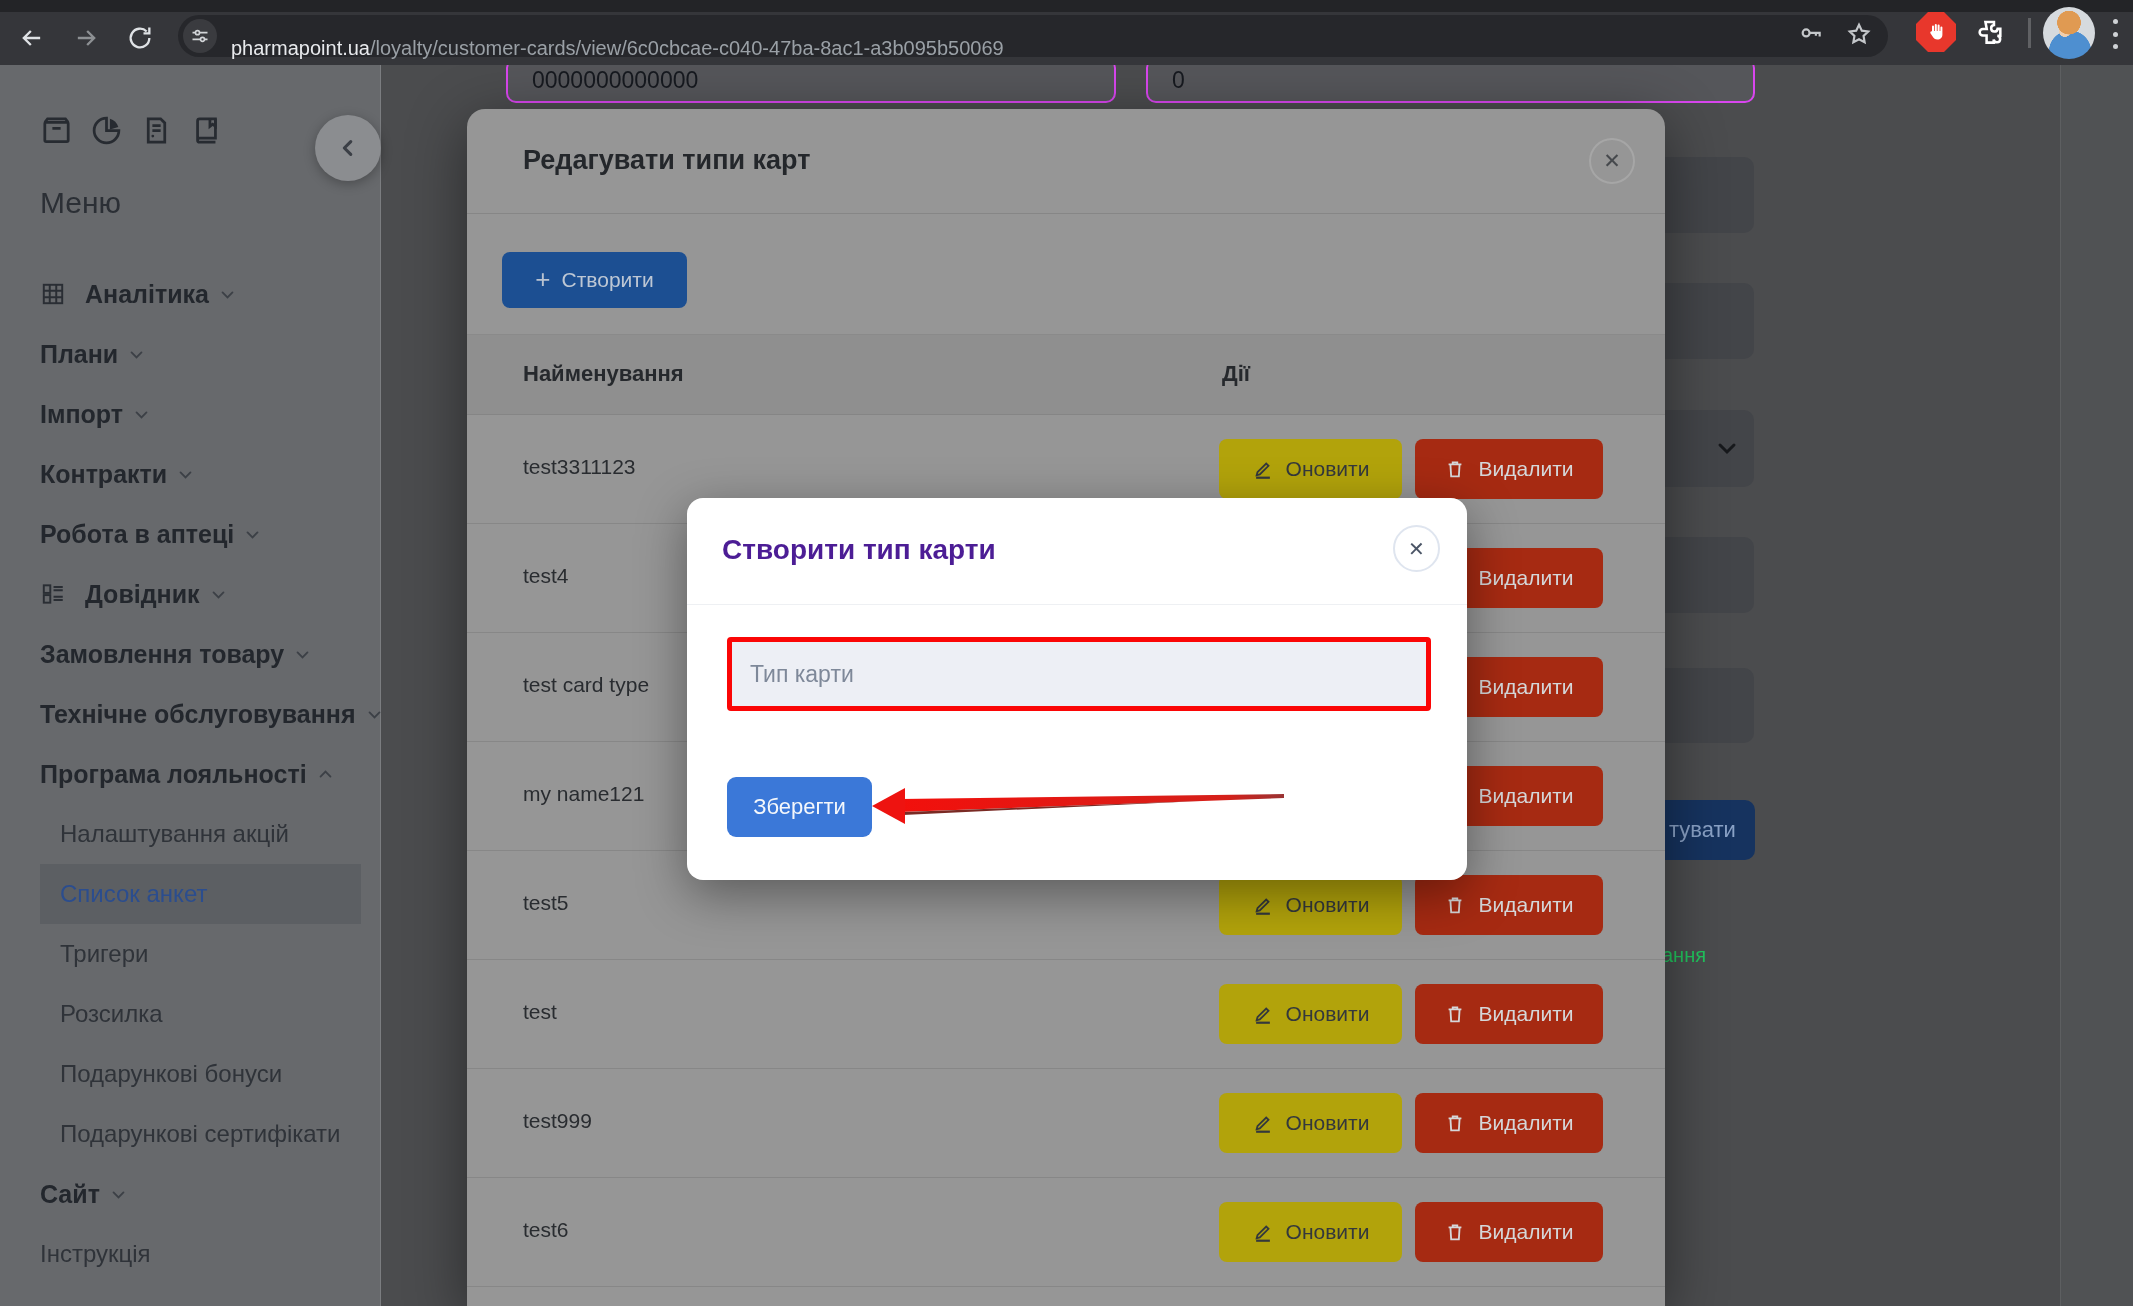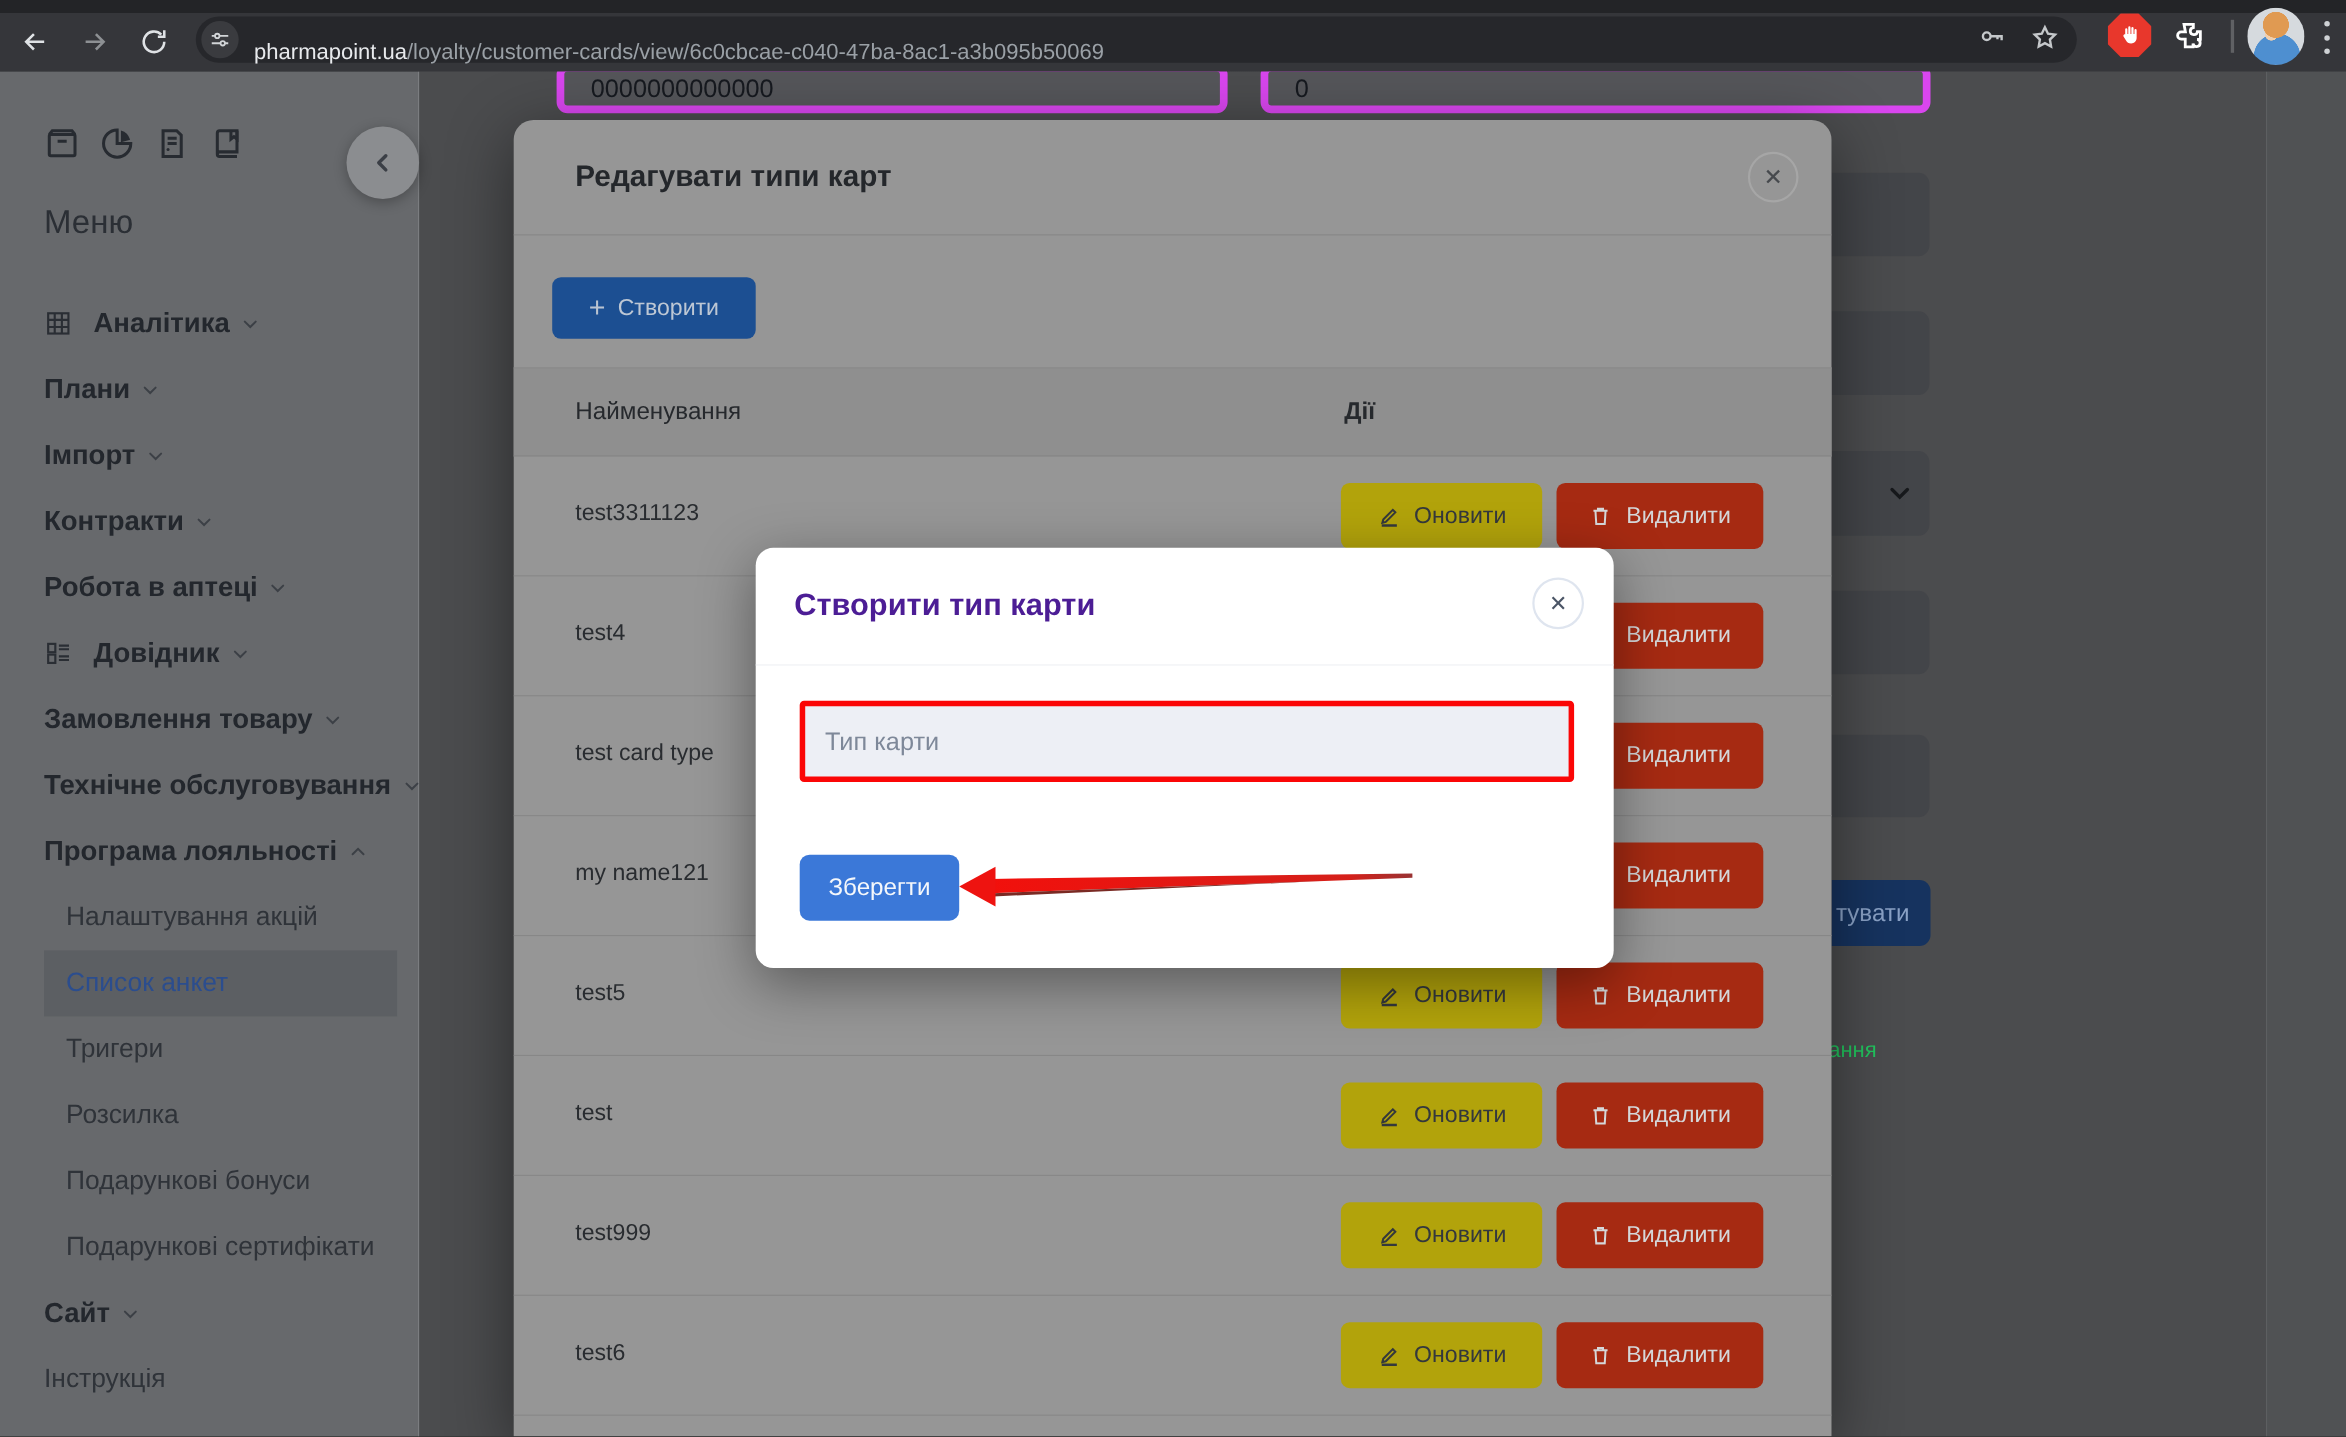--- a/index.html
+++ b/index.html
@@ -59,21 +59,21 @@
   .nav-item.sub{padding-left:60px;}
   .nav-item.sub .nav-label{font-weight:400;font-size:24px;color:#2f3339;}
   .nav-item.plain .nav-label{font-weight:400;font-size:24px;color:#2f3339;}
   .nav-item.active{margin-left:40px;margin-right:20px;padding-left:20px;background:#5c5f63;}
   .nav-item.active .nav-label{color:#2b4d8e;}
   .chev{width:17px;height:17px;margin-left:10px;color:#3c4046;flex:0 0 auto;}
   .chev svg{width:100%;height:100%;display:block;}
   .chev.up svg{transform:rotate(180deg);}
 
   
-  .bg-input{position:absolute;height:45px;top:58px;background:#55565a;border:7px solid #d946ef;
+  .bg-input{position:absolute;height:45px;top:58px;background:#55565a;border:2px solid #d946ef;
     border-radius:10px;display:flex;align-items:center;padding-left:24px;font-size:23px;color:#16191f;}
   .bgi-1{left:506px;width:610px;}
   .bgi-2{left:1146px;width:609px;}
   .gbox{position:absolute;left:1665px;width:89px;background:#434549;border-radius:0 10px 10px 0;}
   .gbox .gchev{position:absolute;left:50px;top:26px;width:24px;height:24px;color:#17191c;}
   .gbtn-frag{position:absolute;left:1665px;top:800px;width:90px;height:60px;background:#16335f;
     border-radius:0 10px 10px 0;display:flex;align-items:center;padding-left:4px;
     font-size:22px;color:#8aa2c6;}
   .gtext-frag{position:absolute;left:1662px;top:944px;font-size:20px;color:#22c55e;}
   .scroll-band{position:absolute;left:2060px;top:65px;width:73px;height:1241px;background:#505254;
@@ -86,21 +86,21 @@
   .m1-close{position:absolute;left:1122px;top:29px;width:46px;height:46px;border-radius:50%;
     border:2px solid #a6a6a6;display:flex;align-items:center;justify-content:center;
     font-size:21px;color:#46494d;cursor:pointer;}
   .m1-hdiv{position:absolute;left:0;top:104px;width:100%;height:1px;background:#868686;}
   .create-btn{position:absolute;left:35px;top:143px;width:185px;height:56px;background:#1c4f92;
     border-radius:8px;display:flex;align-items:center;justify-content:center;gap:11px;cursor:pointer;}
   .create-btn .plus{font-size:26px;color:#b9c3d1;line-height:1;margin-top:-2px;}
   .create-btn .lbl{font-size:21px;color:#bdc7d4;}
   .thead{position:absolute;left:0;top:225px;width:100%;height:81px;background:#8f8f8f;
     border-top:1px solid #8a8a8a;border-bottom:1px solid #858585;}
-  .th-name{position:absolute;left:56px;top:26px;font-size:22px;font-weight:400;color:#26292d;}
+  .th-name{position:absolute;left:56px;top:26px;font-size:22px;font-weight:700;color:#26292d;}
   .th-act{position:absolute;left:755px;top:26px;font-size:22px;font-weight:600;color:#26292d;}
   .rows{position:absolute;left:0;top:306px;width:100%;}
   .trow{position:relative;height:109px;border-bottom:1px solid #878787;}
   .trow .rname{position:absolute;left:56px;top:40px;font-size:21px;color:#292c30;}
   .rbtn{position:absolute;top:24px;height:60px;border-radius:8px;display:flex;align-items:center;
     justify-content:center;gap:12px;cursor:pointer;}
   .rbtn svg{width:22px;height:22px;}
   .btn-upd{left:752px;width:183px;background:#b2a30b;color:#34383c;}
   .btn-upd .blbl{font-size:21px;color:#34383c;}
   .btn-del{left:948px;width:188px;background:#a62a12;color:#d5d7d9;}

